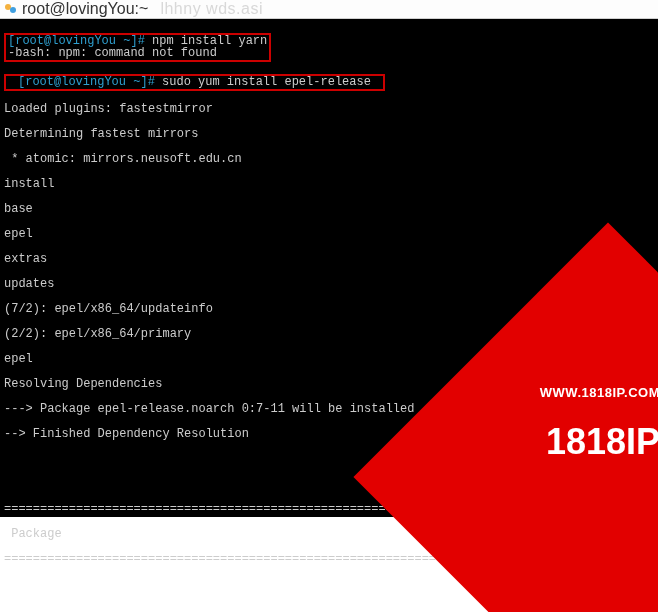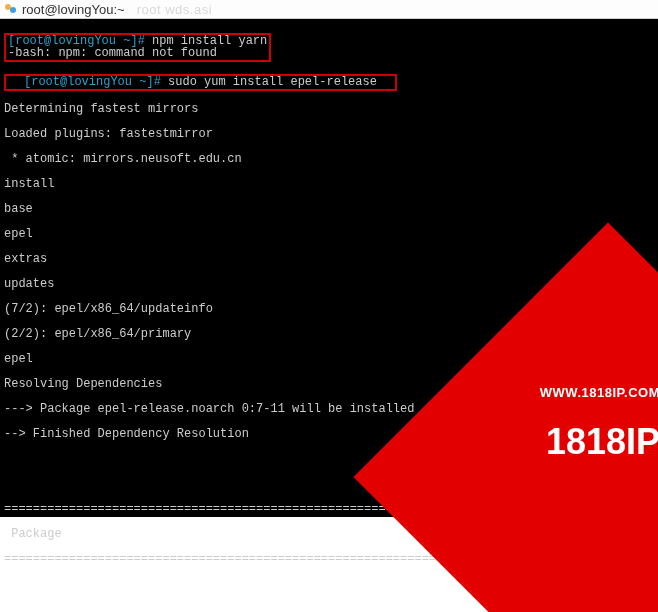--- a/index.html
+++ b/index.html
@@ -13,21 +13,21 @@
       position: relative;
     }
     .titlebar {
       height: 19px;
       background: #fdfdfd;
       border-bottom: 1px solid #d0d0d0;
       display: flex;
       align-items: center;
       padding: 0 4px;
       font-family: "Segoe UI", Arial, sans-serif;
-      font-size: 13px;
+      font-size: 16px;
       color: #333;
     }
     .titlebar .icon {
       width: 14px; height: 14px; margin-right: 4px;
       display: inline-flex; align-items: center; justify-content: center;
     }
     .titlebar .title { flex: 0 0 auto; }
     .titlebar .blur { color: #d8d8d8; margin-left: 12px; letter-spacing: 0.5px; }
     .terminal {
       background: #000;
@@ -42,21 +42,21 @@
     .line { white-space: pre; }
     .prompt-bracket { color: #2f9fcf; }
     .prompt-user { color: #2f9fcf; }
     .cmd { color: #ccc; }
     .hl1 {
       border: 2px solid #c00;
       display: inline-block;
       padding: 0 2px;
       margin-top: -1px;
     }
-    .hl2 { border: 2px solid #c00; display: inline-block; padding: 0 18px; }
+    .hl2 { border: 2px solid #c00; display: inline-block; padding: 0 12px; }
     .hdr { color: #ccc; }
     .dash { letter-spacing: 0; }
     .watermark {
       position: absolute;
       right: 120px;
       bottom: 78px;
       color: rgba(200,200,200,0.25);
       font-family: Arial, sans-serif;
       font-size: 16px;
     }
@@ -101,29 +101,29 @@
 <body>
 
 <div class="titlebar">
   <span class="icon">
     <svg width="14" height="14" viewBox="0 0 14 14">
       <circle cx="4" cy="5" r="3" fill="#f4b13e"></circle>
       <circle cx="9" cy="8" r="3" fill="#3f9fe0"></circle>
     </svg>
   </span>
   <span class="title">root@lovingYou:~</span>
-  <span class="blur">root wds.asi</span>
+  <span class="blur">lhhny wds.asi</span>
 </div>
 
 <div class="terminal">
 <div class="line"><span class="hl1"><span class="prompt-bracket">[</span><span class="prompt-user">root@lovingYou </span><span class="prompt-bracket">~</span><span class="prompt-bracket">]# </span><span class="cmd">npm install yarn</span>
 <span>-bash: npm: command not found</span></span></div>
 <div class="line"><span class="hl2"><span class="prompt-bracket">[</span><span class="prompt-user">root@lovingYou </span><span class="prompt-bracket">~</span><span class="prompt-bracket">]# </span><span class="cmd">sudo yum install epel-release</span></span></div>
+<div class="line">Loaded plugins: fastestmirror</div>
 <div class="line">Determining fastest mirrors</div>
-<div class="line">Loaded plugins: fastestmirror</div>
 <div class="line"> * atomic: mirrors.neusoft.edu.cn</div>
 <div class="line">install</div>
 <div class="line">base</div>
 <div class="line">epel</div>
 <div class="line">extras</div>
 <div class="line">updates</div>
 <div class="line">(7/2): epel/x86_64/updateinfo</div>
 <div class="line">(2/2): epel/x86_64/primary</div>
 <div class="line">epel</div>
 <div class="line">Resolving Dependencies</div>

